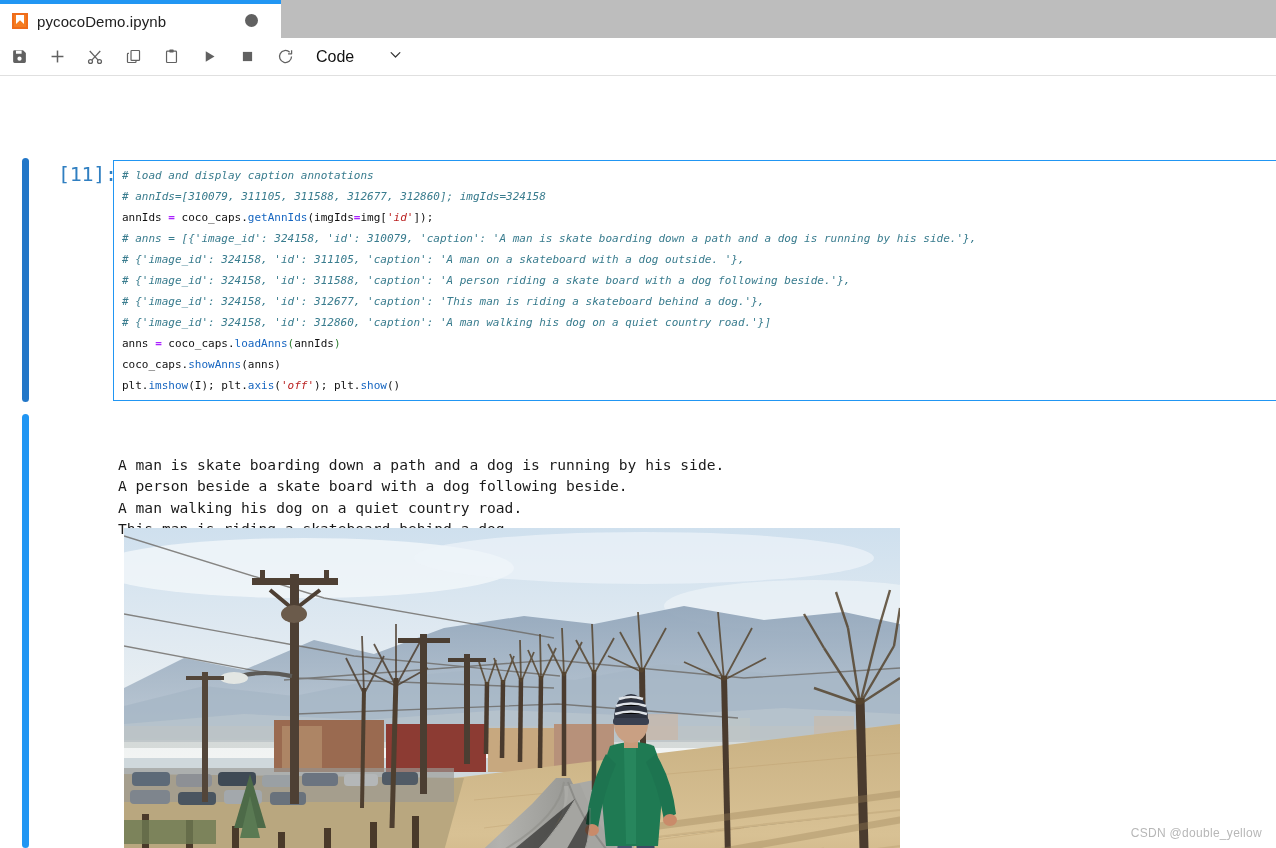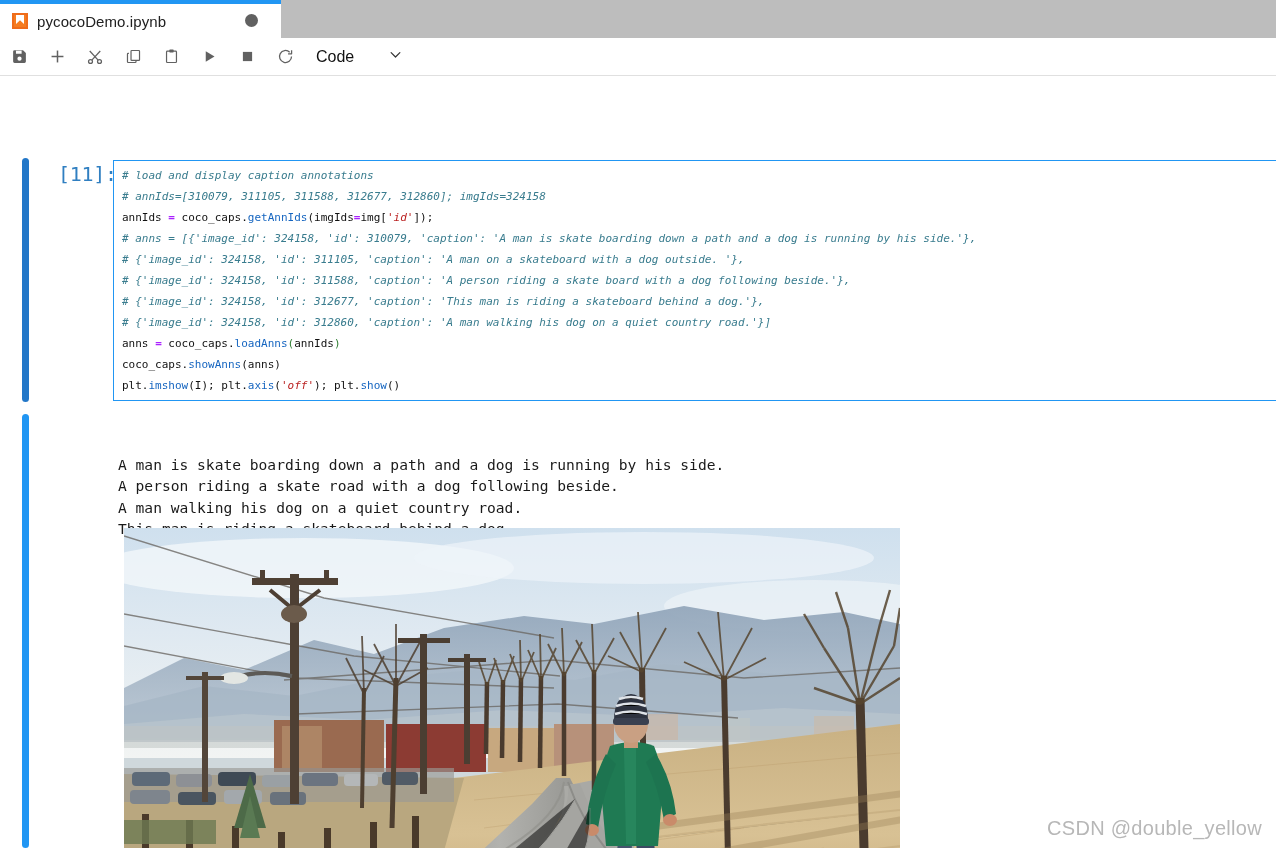--- a/index.html
+++ b/index.html
@@ -197,21 +197,21 @@
     overflow: hidden;
     background: #cfd8dc;
   }
   .fig-svg { display: block; width: 776px; height: 396px; }
 
   
   .watermark {
     position: absolute;
     right: 14px;
     bottom: 8px;
-    font-size: 20px;
+    font-size: 12px;
     color: #b7b7b7;
     font-family: "Liberation Sans", sans-serif;
     letter-spacing: 0.3px;
   }
 </style>
 </head>
 <body>
 
 <div id="app">
 
@@ -310,21 +310,21 @@
 
     <div class="cell-bar input"></div>
     <div class="cell-bar output"></div>
 
     <div class="prompt">[11]:</div>
 
     <div class="code-cell">
       <div class="code-lines" id="code-lines"><div><span class="cm"># load and display caption annotations</span></div><div><span class="cm"># annIds=[310079, 311105, 311588, 312677, 312860]; imgIds=324158</span></div><div><span>annIds </span><span class="op">=</span><span> coco_caps.</span><span class="fn">getAnnIds</span><span>(imgIds</span><span class="op">=</span><span>img[</span><span class="st">'id'</span><span>]);</span></div><div><span class="cm"># anns = [{'image_id': 324158, 'id': 310079, 'caption': 'A man is skate boarding down a path and a dog is running by his side.'},</span></div><div><span class="cm"># {'image_id': 324158, 'id': 311105, 'caption': 'A man on a skateboard with a dog outside. '},</span></div><div><span class="cm"># {'image_id': 324158, 'id': 311588, 'caption': 'A person riding a skate board with a dog following beside.'},</span></div><div><span class="cm"># {'image_id': 324158, 'id': 312677, 'caption': 'This man is riding a skateboard behind a dog.'},</span></div><div><span class="cm"># {'image_id': 324158, 'id': 312860, 'caption': 'A man walking his dog on a quiet country road.'}]</span></div><div><span>anns </span><span class="op">=</span><span> coco_caps.</span><span class="fn">loadAnns</span><span class="pn">(</span><span>annIds</span><span class="pn">)</span></div><div><span>coco_caps.</span><span class="fn">showAnns</span><span>(anns)</span></div><div><span>plt.</span><span class="fn">imshow</span><span>(I); plt.</span><span class="fn">axis</span><span>(</span><span class="st">'off'</span><span>); plt.</span><span class="fn">show</span><span>()</span></div></div>
     </div>
 
-    <div class="output-text" id="output-text"><div>A man is skate boarding down a path and a dog is running by his side.</div><div>A person riding a skate road with a dog following beside.</div><div>A man walking his dog on a quiet country road.</div><div>This man is riding a skateboard behind a dog.</div></div>
+    <div class="output-text" id="output-text"><div>A man is skate boarding down a path and a dog is running by his side.</div><div>A person beside a skate board with a dog following beside.</div><div>A man walking his dog on a quiet country road.</div><div>This man is riding a skateboard behind a dog.</div></div>
 
     <div class="figure">
       <svg class="fig-svg" viewBox="0 0 776 396" preserveAspectRatio="none">
         <defs>
           <linearGradient id="sky" x1="0" y1="0" x2="0" y2="1">
             <stop offset="0%" stop-color="#cfe0ee"></stop>
             <stop offset="45%" stop-color="#dfe9f1"></stop>
             <stop offset="100%" stop-color="#f2f4f3"></stop>
           </linearGradient>
           <linearGradient id="mtn" x1="0" y1="0" x2="0" y2="1">

